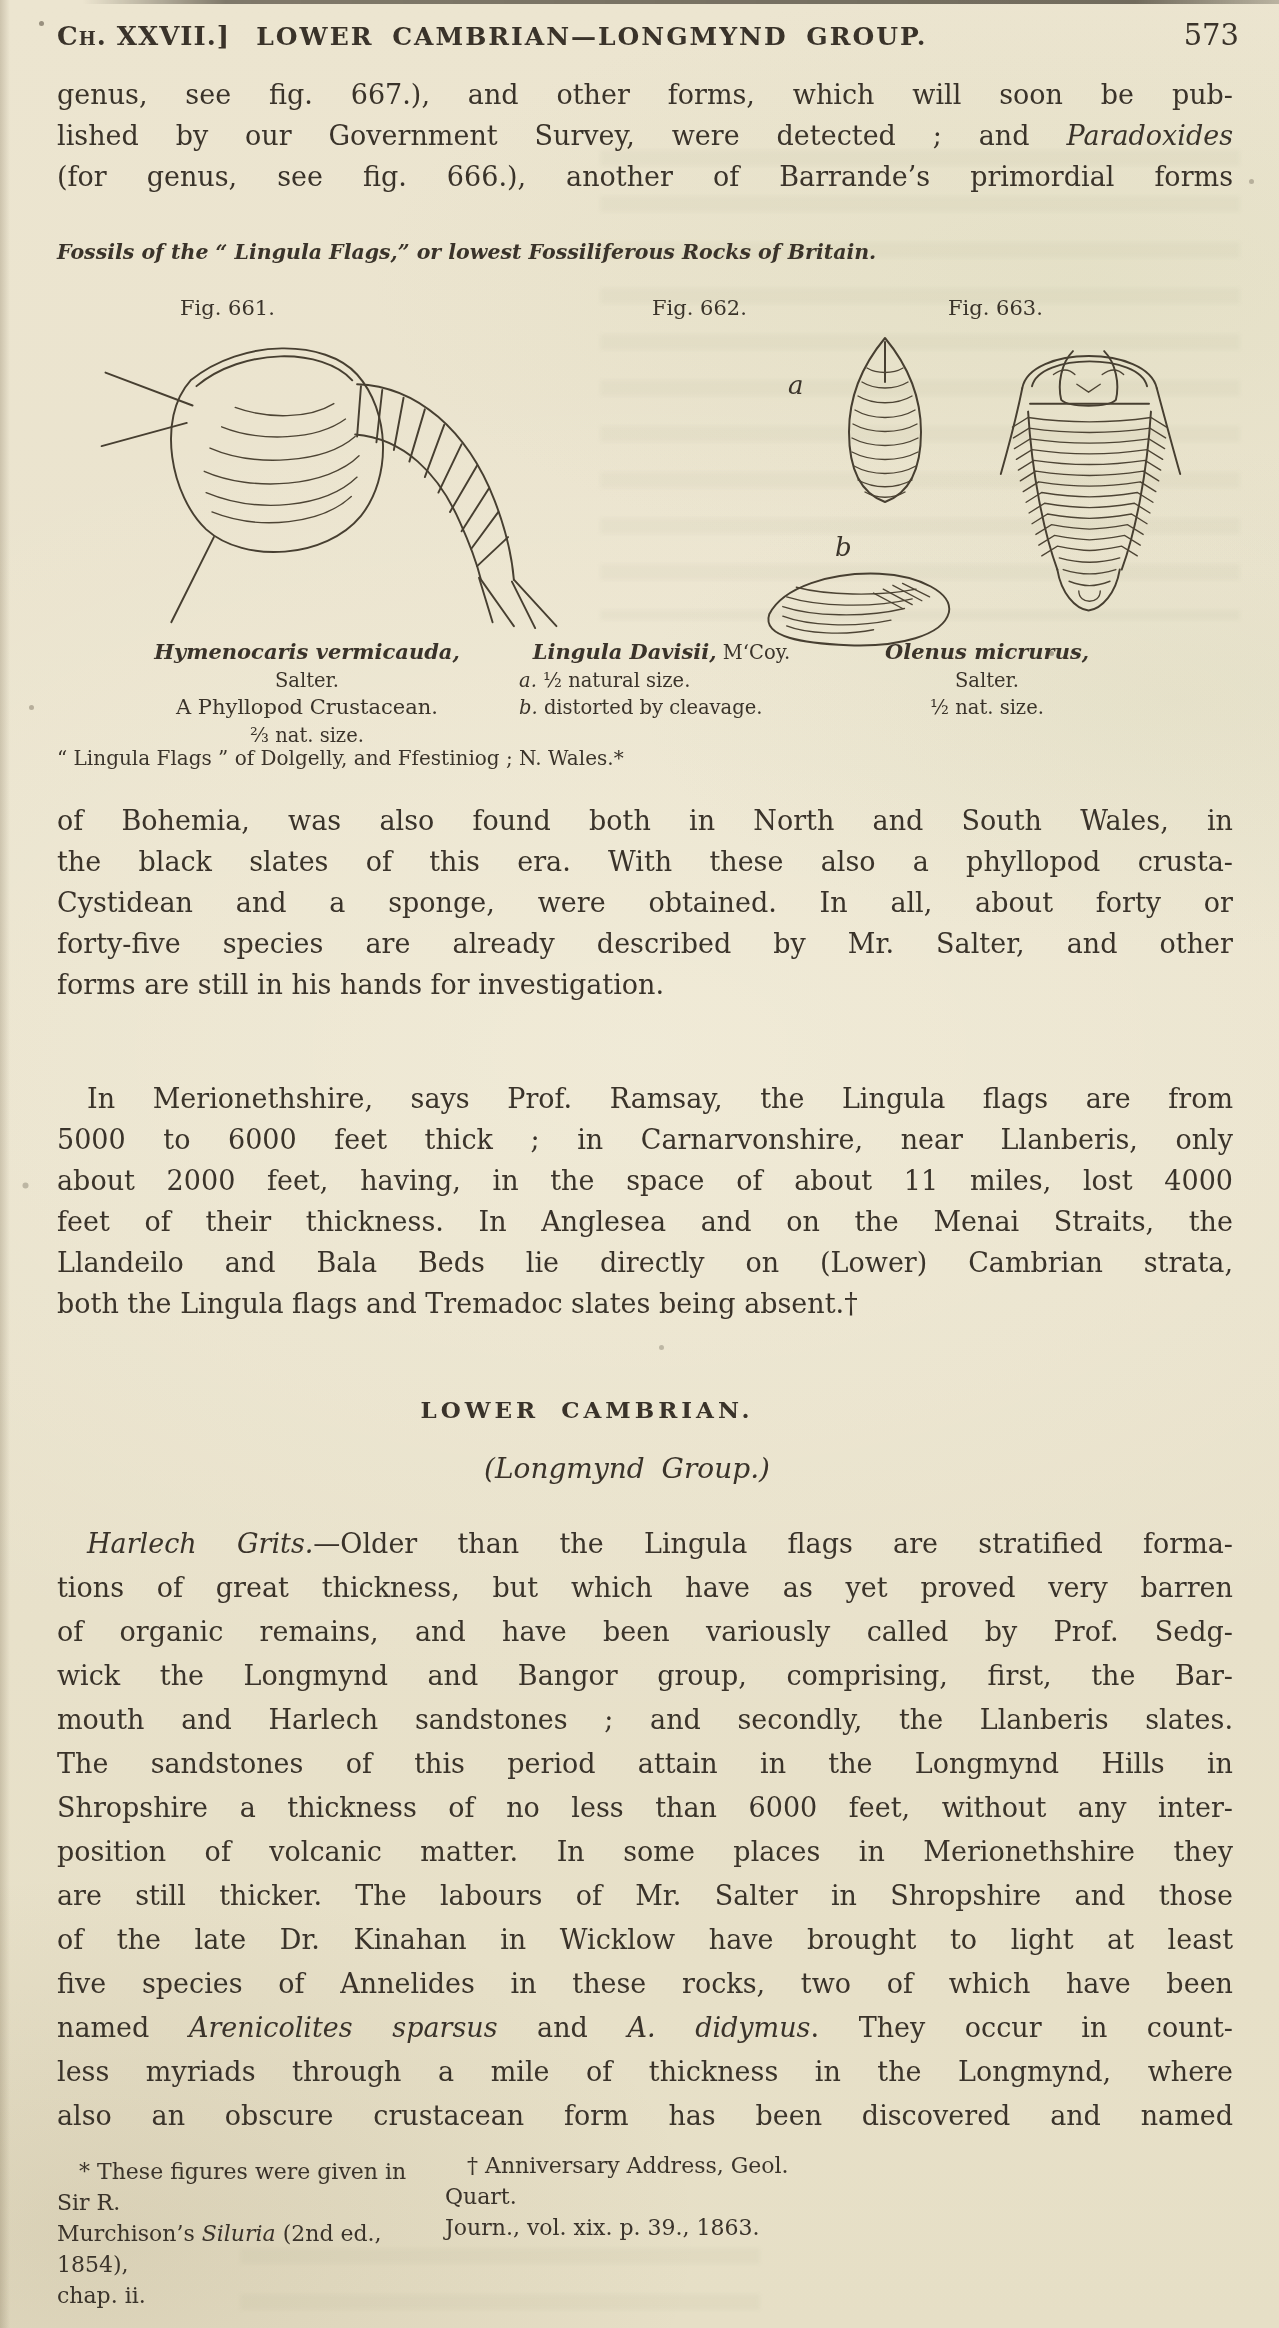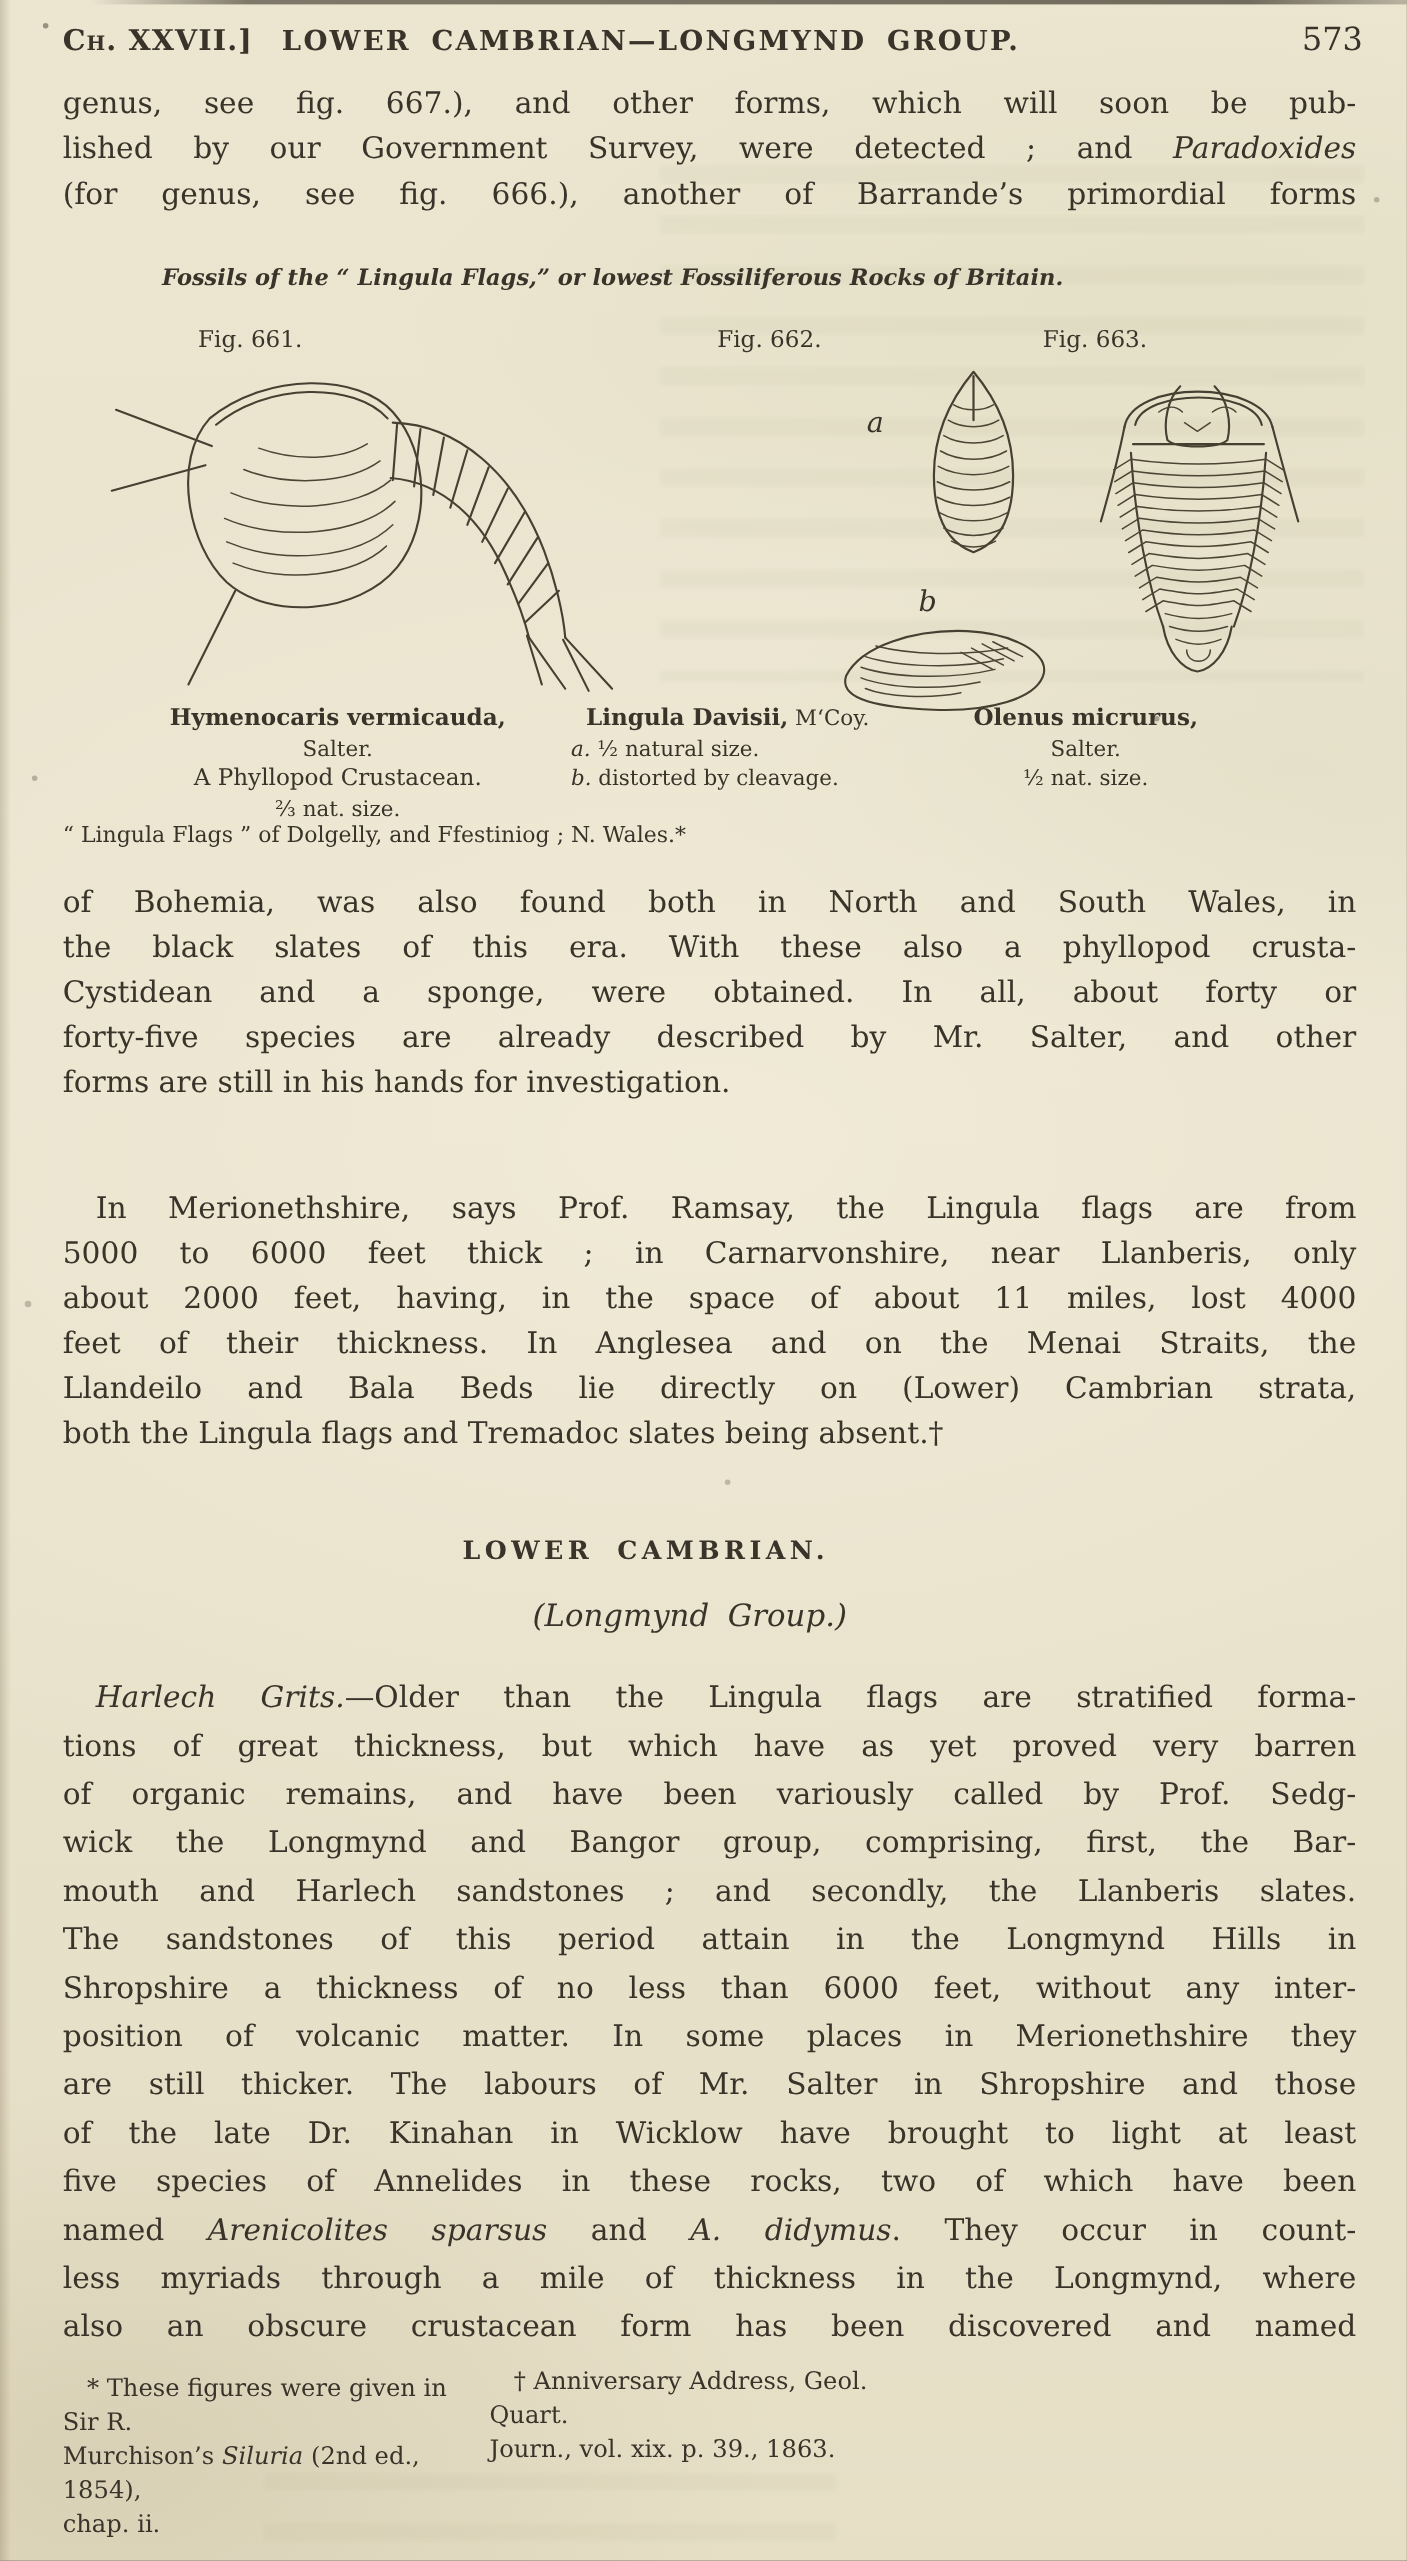--- a/index.html
+++ b/index.html
@@ -19,35 +19,35 @@
     filter:blur(.6px);}
   .edge-left{position:absolute;top:0;left:0;width:10px;height:100%;
     background:linear-gradient(90deg,rgba(95,78,50,.22),transparent);}
   .ghost{position:absolute;filter:blur(2px);opacity:.55;
     background:repeating-linear-gradient(180deg,rgba(135,142,105,.10) 0 16px,transparent 16px 46px);}
   .specks{position:absolute;top:0;left:0;width:3px;height:3px;border-radius:50%;
     box-shadow:40px 22px 0 1px rgba(70,60,45,.5),30px 706px 0 1px rgba(70,60,45,.32),
       24px 1184px 0 1.5px rgba(70,60,45,.28),1250px 180px 0 1px rgba(70,60,45,.3),
       660px 1346px 0 1px rgba(70,60,45,.28),1050px 652px 0 1px rgba(70,60,45,.4);}
   .it{font-style:italic;}
-  .bi{font-weight:bold;}
+  .bi{font-style:italic;font-weight:bold;}
   .line{white-space:normal;}
   .para{position:absolute;left:57px;width:1176px;font-size:27px;line-height:41px;}
   .para .line{text-align:justify;text-align-last:justify;}
   .para .line.last{text-align-last:left;}
   .line.indent{text-indent:30px;}
   .lh44{line-height:44px;}
   
   .pagehead{position:absolute;top:18px;left:57px;right:40px;display:flex;align-items:baseline;}
   .chap{font-variant:small-caps;font-weight:bold;font-size:26px;letter-spacing:1px;white-space:nowrap;}
   .htitle{flex:1;text-align:center;font-weight:bold;font-size:25px;letter-spacing:2px;word-spacing:8px;padding-right:230px;}
   .pagenum{font-size:29px;font-weight:500;}
   
   .figures{position:absolute;left:57px;top:236px;width:1176px;height:560px;}
-  .fig-title{position:absolute;top:4px;left:0;width:1000px;text-align:center;
+  .fig-title{position:absolute;top:4px;left:0;width:1000px;text-align:left;
     font-style:italic;font-weight:bold;font-size:20.5px;}
   .figlabel{position:absolute;top:60px;font-size:21px;}
   .sublabel{position:absolute;font-style:italic;font-size:26px;}
   .figsvg{position:absolute;}
   .figcap{position:absolute;top:402px;}
   .figcap .line{font-size:19.5px;line-height:27.5px;text-align:center;}
   .figcap .line .bi{font-size:21px;}
   .cap661 .line:nth-child(3){font-size:21px;}
   .cap662 .line:nth-child(2),.cap662 .line:nth-child(3){text-align:left;padding-left:30px;}
   .figfooter{position:absolute;top:510px;left:0;width:1000px;text-align:left;font-size:20px;}

